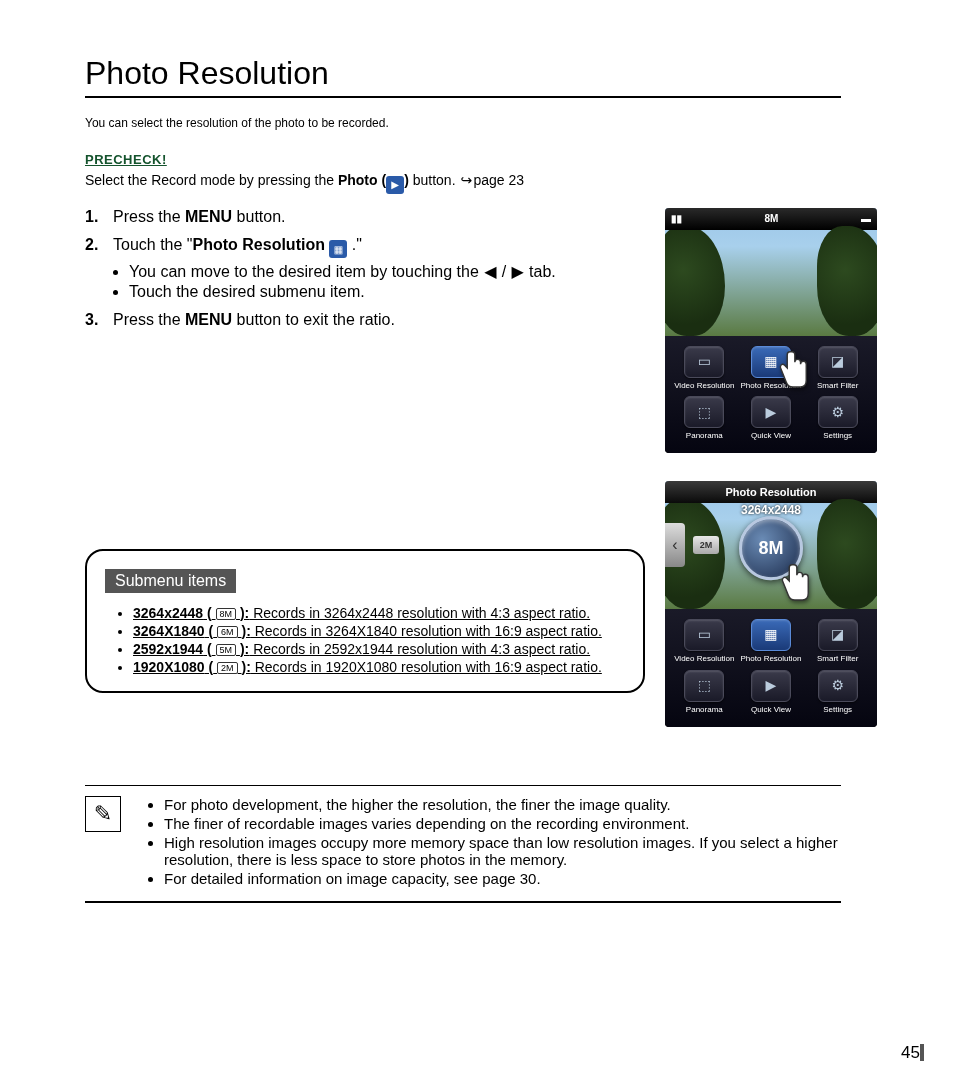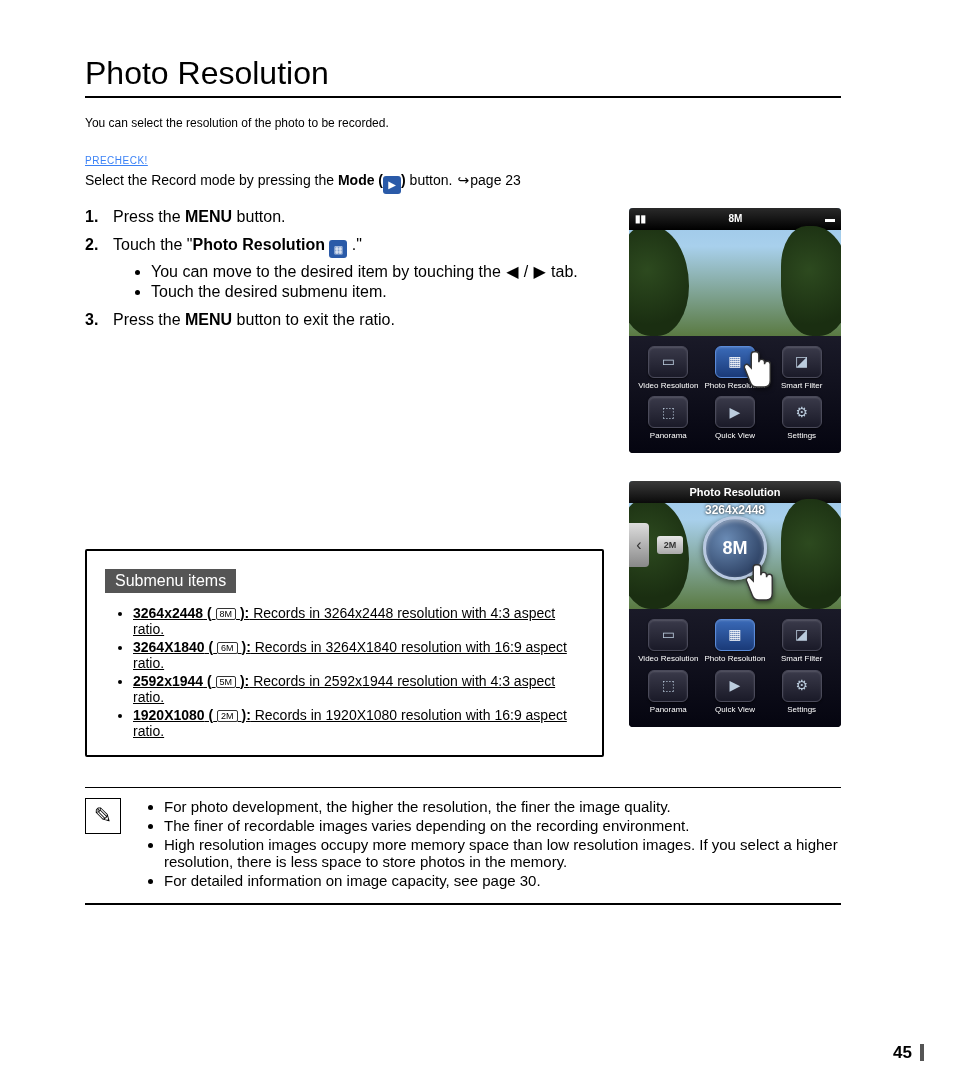--- a/index.html
+++ b/index.html
@@ -19,43 +19,43 @@
     font-weight: 400;
     border-bottom: 2px solid #000;
     padding-bottom: 4px;
     margin-bottom: 18px;
   }
   .intro {
     font-size: 12px;
     margin-bottom: 20px;
   }
   .precheck-label {
-    color: #3b82f6;
-    font-weight: normal;
+    color: #14532d;
+    font-weight: bold;
     text-decoration: underline;
-    font-size: 10px;
+    font-size: 13px;
     letter-spacing: 0.5px;
   }
   .precheck-text {
     font-size: 14px;
     margin-top: 4px;
     margin-bottom: 14px;
   }
   .content-row {
     display: flex;
     gap: 20px;
   }
   .steps {
     flex: 1;
     font-size: 16px;
   }
   .steps ol { list-style: none; }
   .steps ol > li { margin-bottom: 10px; padding-left: 28px; position: relative; }
   .steps .num { position: absolute; left: 0; font-weight: bold; }
-  .steps ul { list-style: disc; margin-left: 38px; margin-top: 4px; }
+  .steps ul { list-style: disc; margin-left: 16px; margin-top: 4px; }
   .steps ul li { margin-bottom: 2px; }
   .bold { font-weight: bold; }
   .inline-icon {
     display: inline-flex;
     width: 18px;
     height: 18px;
     background: #2a5aa8;
     border-radius: 3px;
     vertical-align: -3px;
     align-items: center;
@@ -65,24 +65,24 @@
   }
   .arrow-glyph {
     display: inline-block;
     width: 14px;
     text-align: center;
   }
 
   
   .submenu-box {
     border: 2px solid #000;
-    border-radius: 2px;
+    border-radius: 18px;
     padding: 18px 18px 14px 18px;
     margin-top: 220px;
-    width: 519px;
+    width: 560px;
     position: relative;
   }
   .submenu-title {
     display: inline-block;
     background: #555;
     color: #fff;
     font-size: 16px;
     padding: 3px 10px;
     margin-bottom: 8px;
   }
@@ -276,36 +276,34 @@
     pointer-events: none;
   }
   .hand svg { filter: drop-shadow(1px 2px 2px rgba(0,0,0,0.5)); }
 
   .page-num {
     position: absolute;
     right: 30px;
     bottom: 30px;
     font-size: 17px;
     border-right: 4px solid #555;
-    padding-right: 8px;
     line-height: 1;
-    font-weight: bold;
   }
 </style>
 </head>
 <body>
 
 <div class="page">
   <h1>Photo Resolution</h1>
   <p class="intro">You can select the resolution of the photo to be recorded.</p>
 
   <div>
     <span class="precheck-label">PRECHECK!</span>
     <div class="precheck-text">
-      <span>Select the Record mode by pressing the </span><span class="bold">Mode (</span><span class="inline-icon">▶</span><span class="bold">) </span><span>button. </span><span class="arrow-glyph">↪</span><span>page 23</span>
+      <span>Select the Record mode by pressing the </span><span class="bold">Photo (</span><span class="inline-icon">▶</span><span class="bold">) </span><span>button. </span><span class="arrow-glyph">↪</span><span>page 23</span>
     </div>
   </div>
 
   <div class="content-row">
     <div class="steps">
       <ol>
         <li>
           <span class="num">1.</span>
           <span>Press the </span><span class="bold">MENU</span><span> button.</span>
         </li>

